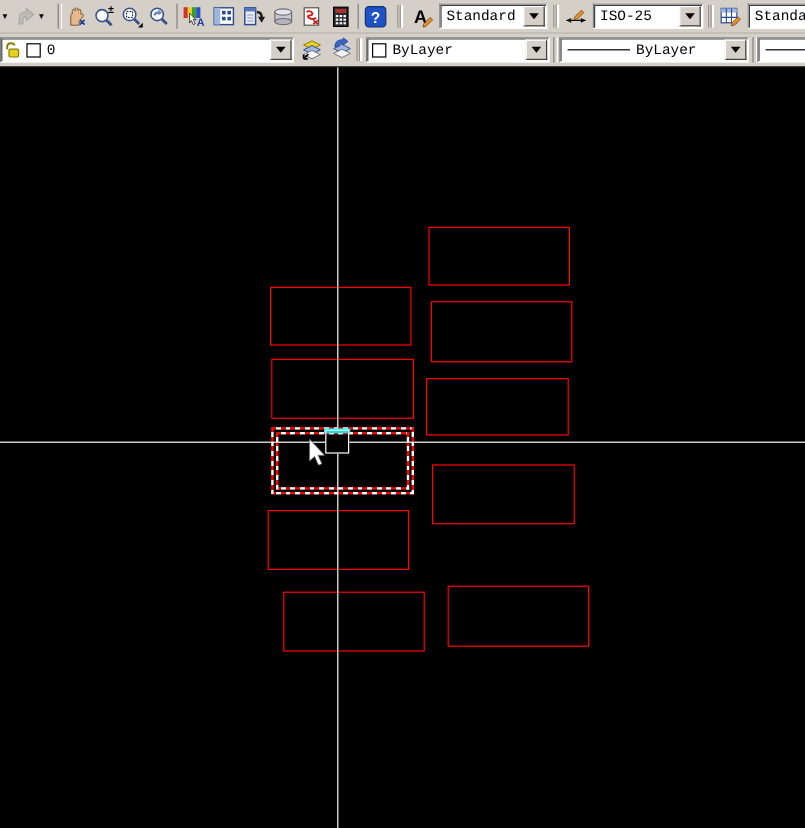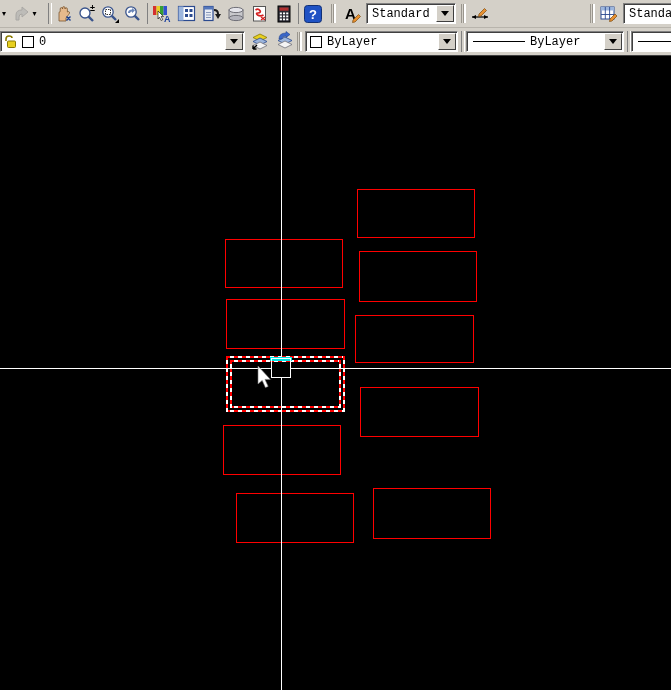--- a/index.html
+++ b/index.html
@@ -208,20 +208,26 @@
 
     <div class="tbtn" style="left:468px;">
       <svg width="20" height="20" viewBox="0 0 20 20">
         <line x1="2" y1="13" x2="18" y2="13" stroke="#000" stroke-width="1.2"></line>
         <path d="M2 13 l4 -2 v4 Z" fill="#000"></path>
         <path d="M18 13 l-4 -2 v4 Z" fill="#000"></path>
         <path d="M9 10 L14.5 4.5 L16.5 6.5 L11 12 L8.5 12.5 Z" fill="#e89030" stroke="#7a4a10" stroke-width="0.7"></path>
       </svg>
     </div>
 
+    <div class="combo" style="left:494px;width:92px;">
+      <span class="txt">ISO-25</span>
+      <span class="cbtn">
+          <span class="tri"></span>
+        </span>
+    </div>
 
     <div class="grip" style="left:590px;"></div>
 
     <div class="tbtn" style="left:597px;">
       <svg width="20" height="20" viewBox="0 0 20 20">
         <rect x="2" y="3" width="13" height="12" fill="#fff" stroke="#2b4a8f" stroke-width="1"></rect>
         <rect x="2" y="3" width="13" height="3.5" fill="#9db6dd"></rect>
         <line x1="2" y1="10.5" x2="15" y2="10.5" stroke="#2b4a8f" stroke-width="0.9"></line>
         <line x1="6.3" y1="3" x2="6.3" y2="15" stroke="#2b4a8f" stroke-width="0.9"></line>
         <line x1="10.6" y1="3" x2="10.6" y2="15" stroke="#2b4a8f" stroke-width="0.9"></line>

